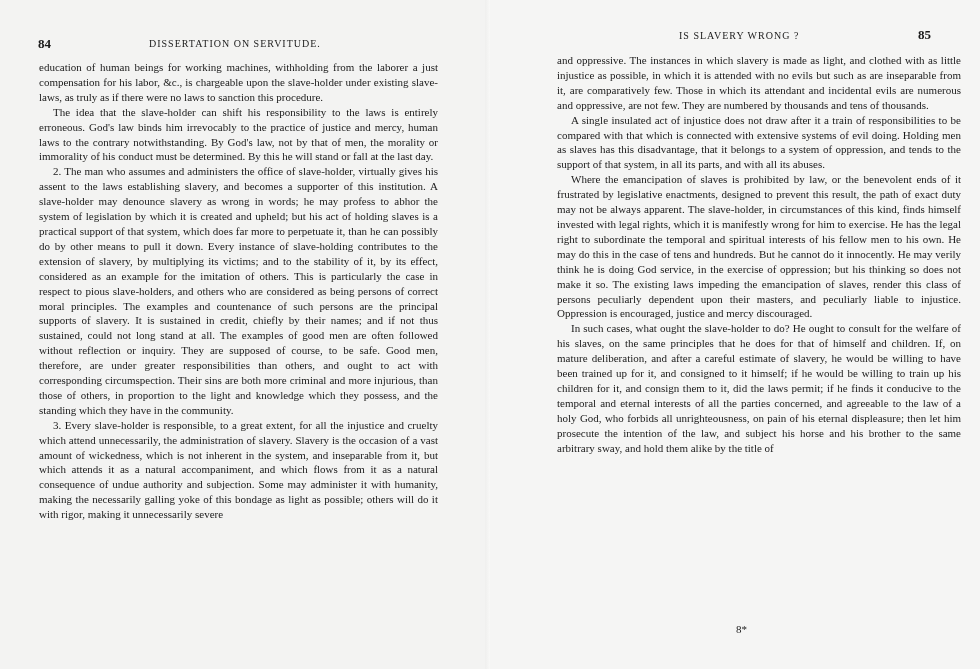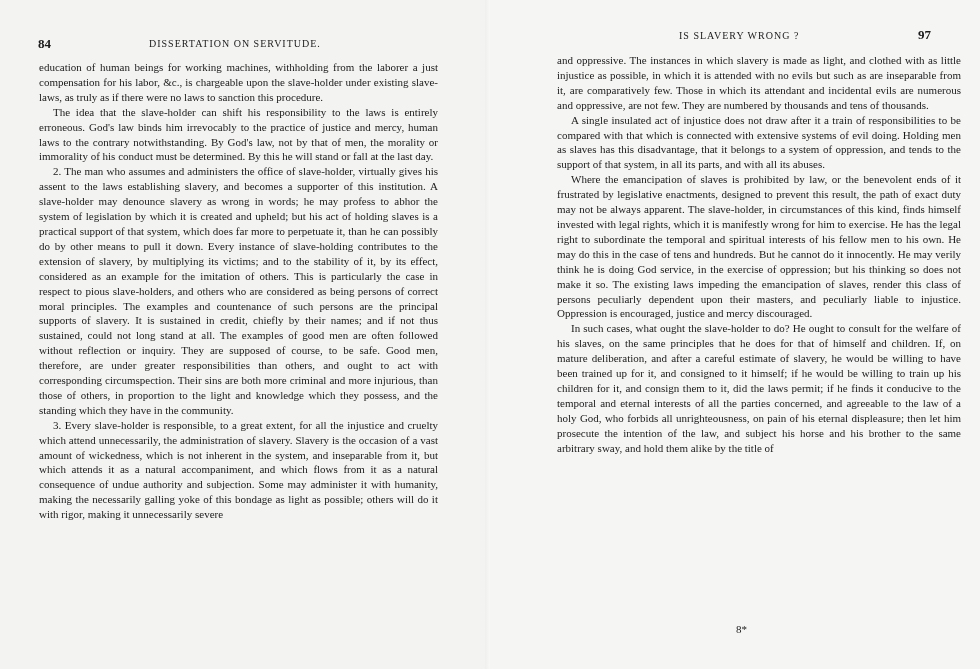--- a/index.html
+++ b/index.html
@@ -49,21 +49,21 @@
       <p>The idea that the slave-holder can shift his responsibility to the laws is entirely erroneous. God's law binds him irrevocably to the practice of justice and mercy, human laws to the contrary notwithstanding. By God's law, not by that of men, the morality or immorality of his conduct must be determined. By this he will stand or fall at the last day.</p>
       <p>2. The man who assumes and administers the office of slave-holder, virtually gives his assent to the laws establishing slavery, and becomes a supporter of this institution. A slave-holder may denounce slavery as wrong in words; he may profess to abhor the system of legislation by which it is created and upheld; but his act of holding slaves is a practical support of that system, which does far more to perpetuate it, than he can possibly do by other means to pull it down. Every instance of slave-holding contributes to the extension of slavery, by multiplying its victims; and to the stability of it, by its effect, considered as an example for the imitation of others. This is particularly the case in respect to pious slave-holders, and others who are considered as being persons of correct moral principles. The examples and countenance of such persons are the principal supports of slavery. It is sustained in credit, chiefly by their names; and if not thus sustained, could not long stand at all. The examples of good men are often followed without reflection or inquiry. They are supposed of course, to be safe. Good men, therefore, are under greater responsibilities than others, and ought to act with corresponding circumspection. Their sins are both more criminal and more injurious, than those of others, in proportion to the light and knowledge which they possess, and the standing which they have in the community.</p>
       <p>3. Every slave-holder is responsible, to a great extent, for all the injustice and cruelty which attend unnecessarily, the administration of slavery. Slavery is the occasion of a vast amount of wickedness, which is not inherent in the system, and inseparable from it, but which attends it as a natural accompaniment, and which flows from it as a natural consequence of undue authority and subjection. Some may administer it with humanity, making the necessarily galling yoke of this bondage as light as possible; others will do it with rigor, making it unnecessarily severe</p>
     </div>
   </div>
 
   <div class="gutter"></div>
 
   <div class="page page-right">
     <div class="running-head" style="left:189px;top:30px;">IS SLAVERY WRONG ?</div>
-    <div class="folio" style="left:428px;top:27px;">97</div>
+    <div class="folio" style="left:428px;top:27px;">85</div>
     <div class="body-text" style="left:51px;top:53px;width:404px;margin-left:16px;">
       <p class="cont">and oppressive. The instances in which slavery is made as light, and clothed with as little injustice as possible, in which it is attended with no evils but such as are inseparable from it, are comparatively few. Those in which its attendant and incidental evils are numerous and oppressive, are not few. They are numbered by thousands and tens of thousands.</p>
       <p>A single insulated act of injustice does not draw after it a train of responsibilities to be compared with that which is connected with extensive systems of evil doing. Holding men as slaves has this disadvantage, that it belongs to a system of oppression, and tends to the support of that system, in all its parts, and with all its abuses.</p>
       <p>Where the emancipation of slaves is prohibited by law, or the benevolent ends of it frustrated by legislative enactments, designed to prevent this result, the path of exact duty may not be always apparent. The slave-holder, in circumstances of this kind, finds himself invested with legal rights, which it is manifestly wrong for him to exercise. He has the legal right to subordinate the temporal and spiritual interests of his fellow men to his own. He may do this in the case of tens and hundreds. But he cannot do it innocently. He may verily think he is doing God service, in the exercise of oppression; but his thinking so does not make it so. The existing laws impeding the emancipation of slaves, render this class of persons peculiarly dependent upon their masters, and peculiarly liable to injustice. Oppression is encouraged, justice and mercy discouraged.</p>
       <p>In such cases, what ought the slave-holder to do? He ought to consult for the welfare of his slaves, on the same principles that he does for that of himself and children. If, on mature deliberation, and after a careful estimate of slavery, he would be willing to have been trained up for it, and consigned to it himself; if he would be willing to train up his children for it, and consign them to it, did the laws permit; if he finds it conducive to the temporal and eternal interests of all the parties concerned, and agreeable to the law of a holy God, who forbids all unrighteousness, on pain of his eternal displeasure; then let him prosecute the intention of the law, and subject his horse and his brother to the same arbitrary sway, and hold them alike by the title of</p>
     </div>
     <div class="signature" style="left:246px;top:623px;">8*</div>
   </div>
 
 </div>

